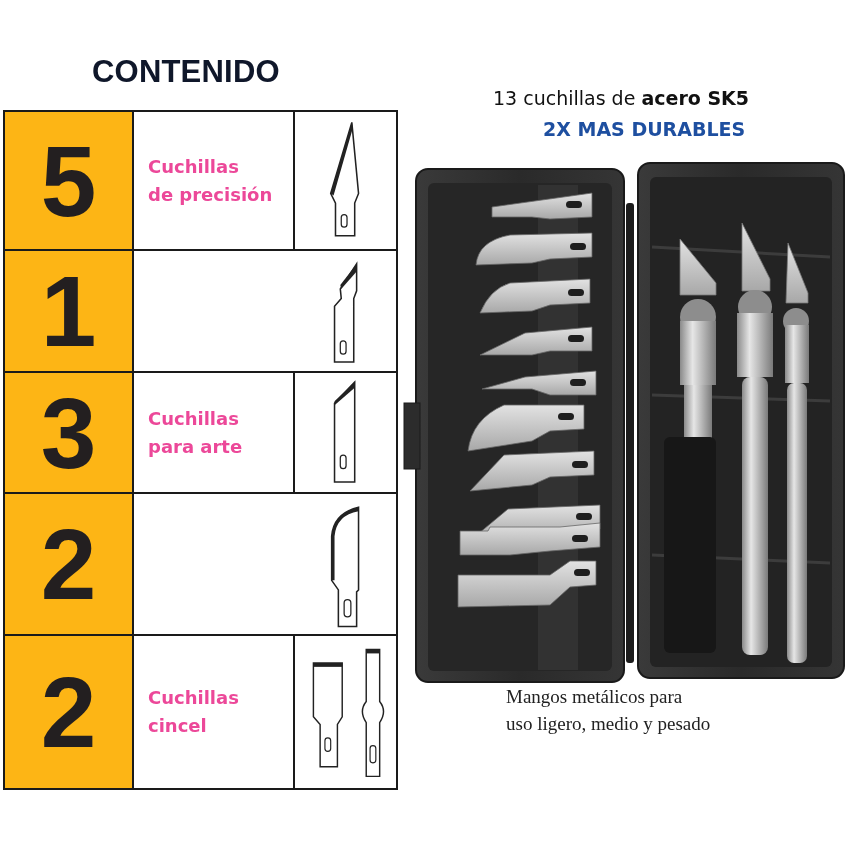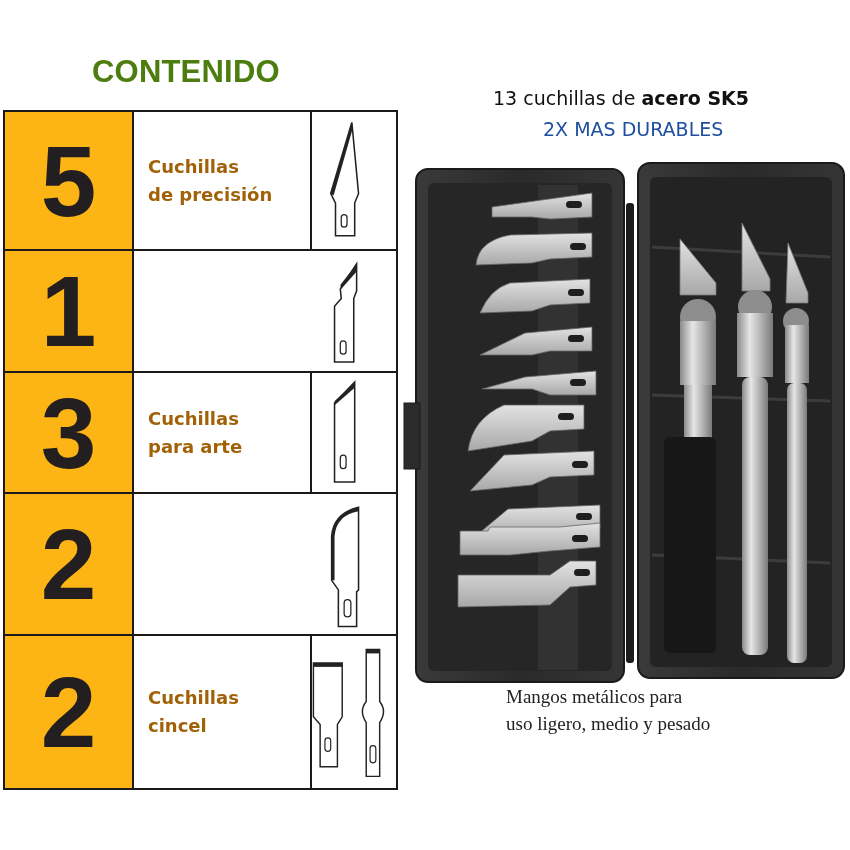--- a/index.html
+++ b/index.html
@@ -1,27 +1,27 @@
 <!DOCTYPE html>
 <html><head>
 <meta charset="utf-8">
 <style>
   html, body { margin:0; padding:0; background:#ffffff; }
   body { width:850px; height:850px; position:relative; overflow:hidden; font-family:"Liberation Sans", sans-serif; }
-  .title { position:absolute; left:92px; top:54px; font-family:"Liberation Sans", sans-serif; font-weight:bold; font-size:31px; color:#4d7c0f; letter-spacing:0.2px; }
+  .title { position:absolute; left:92px; top:54px; font-family:"Liberation Sans", sans-serif; font-weight:bold; font-size:31px; color:#0f172a; letter-spacing:0.2px; }
   .table { position:absolute; left:3px; top:110px; width:395px; height:680px; border:2px solid #1a1a1a; box-sizing:border-box; background:#fff; }
   .row { position:absolute; left:0; right:0; border-top:2px solid #1a1a1a; box-sizing:border-box; }
   .row.first { border-top:none; }
   .num { position:absolute; left:0; top:0; bottom:0; width:127px; background:#fdb515; border-right:2px solid #1a1a1a; display:flex; align-items:center; justify-content:center; font-family:"Liberation Sans", sans-serif; font-weight:bold; font-size:100px; color:#231f20; line-height:1; }
-  .desc { position:absolute; left:129px; top:0; bottom:0; width:178px; border-right:2px solid #1a1a1a; display:flex; align-items:center; padding-left:14px; box-sizing:border-box; font-family:"DejaVu Sans", sans-serif; font-weight:bold; font-size:18px; line-height:28px; color:#a16207; white-space:pre-line; }
+  .desc { position:absolute; left:129px; top:0; bottom:0; width:161px; border-right:2px solid #1a1a1a; display:flex; align-items:center; padding-left:14px; box-sizing:border-box; font-family:"DejaVu Sans", sans-serif; font-weight:bold; font-size:18px; line-height:28px; color:#ec4899; white-space:pre-line; }
   .icon { position:absolute; left:294px; right:0; top:0; bottom:0; }
   .icon svg { position:absolute; left:0; top:0; width:100%; height:100%; }
   .headline { position:absolute; left:493px; top:87px; font-family:"DejaVu Sans", sans-serif; font-size:19px; color:#111; }
   .headline b { font-weight:bold;text-align:center; }
-  .subhead { position:absolute; left:543px; top:118px; font-family:"DejaVu Sans", sans-serif; font-weight:normal; font-size:19px; color:#1e4fa0; }
+  .subhead { position:absolute; left:543px; top:118px; font-family:"DejaVu Sans", sans-serif; font-weight:bold; font-size:19px; color:#1e4fa0; }
   .caption { position:absolute; left:506px; top:683px; font-family:Liberation Serif, serif; font-size:19px; line-height:27px; color:#222; white-space:pre-line; }
   .photo { position:absolute; left:400px; top:155px; width:450px; height:535px; }
 </style>
 </head>
 <body>
 
 <div class="title">CONTENIDO</div>
 
 <div class="table">
 

